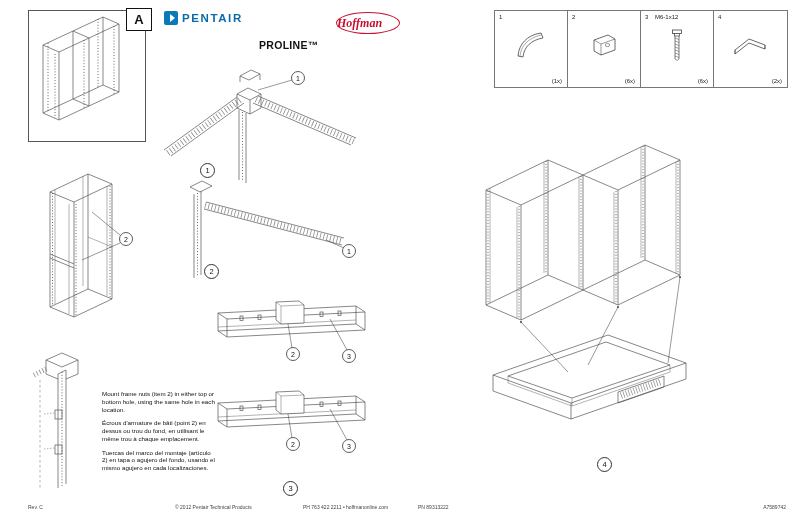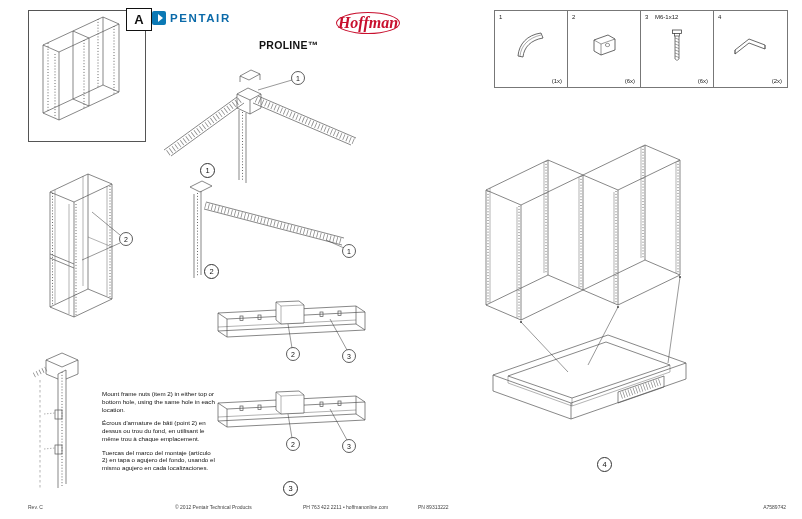--- a/index.html
+++ b/index.html
@@ -5,21 +5,21 @@
   html,body{margin:0;padding:0;}
   body{font-family:"Liberation Sans",sans-serif;background:#e9e9e9;}
   .page{position:relative;width:802px;height:519px;background:#ffffff;overflow:hidden;margin:0 auto;}
   .abs{position:absolute;}
   .detail-box{border:1px solid #555;background:#fff;}
   .detail-tab{border:1.5px solid #111;background:#fff;display:flex;align-items:center;justify-content:center;font-weight:bold;font-size:13px;color:#111;}
   .pentair{display:flex;align-items:center;gap:4px;}
   .pentair-mark{width:14px;height:14px;background:#0b79b5;border-radius:2px;display:flex;align-items:center;justify-content:center;}
   .pentair-mark::after{content:"";display:block;border-left:5px solid #fff;border-top:4px solid transparent;border-bottom:4px solid transparent;margin-left:2px;}
   .pentair-word{color:#0b6aa9;font-weight:bold;font-size:11.5px;letter-spacing:1.6px;}
-  .hoffman{border:1.6px solid #c8102e;border-radius:50%;width:62px;height:20px;display:flex;align-items:center;justify-content:center;color:#c8102e;font-family:"Liberation Serif",serif;font-style:italic;font-weight:bold;font-size:16px;}
+  .hoffman{border:1.6px solid #c8102e;border-radius:50%;width:62px;height:20px;display:flex;align-items:center;color:#c8102e;font-family:"Liberation Serif",serif;font-style:italic;font-weight:bold;font-size:12px;}
   .proline{font-weight:bold;font-size:10.5px;letter-spacing:.3px;color:#111;}
   .parts-table{display:flex;border:1px solid #777;background:#fff;}
   .part-cell{width:73px;height:76px;border-right:1px solid #777;position:relative;box-sizing:border-box;background:#fff;}
   .part-cell:last-child{border-right:none;}
   .part-num{position:absolute;top:3px;left:4px;font-size:6px;color:#222;}
   .part-label{position:absolute;top:3px;left:14px;font-size:6px;color:#222;}
   .part-qty{position:absolute;bottom:3px;right:5px;font-size:6px;color:#222;}
   .part-icon{position:absolute;top:15px;left:16px;}
   .step-badge{position:absolute;width:13px;height:13px;border:1px solid #333;border-radius:50%;background:#fff;display:flex;align-items:center;justify-content:center;font-size:7.5px;color:#111;z-index:5;}
   .instructions{width:113px;font-size:6.2px;line-height:1.25;color:#111;}
@@ -54,21 +54,21 @@
         <path d="M90,13 L90,81 L60,95"></path>
         <path d="M44,88 L74,74 L90,81"></path>
         <path class="perf" d="M69,8 L69,76 M85,15 L85,83"></path>
       </g>
     </svg>
   </div>
   <div class="detail-tab abs" style="left:126px;top:8px;width:24px;height:21px;">
     <span>A</span>
   </div>
 
-  <div class="pentair abs" style="left:152px;top:11px;">
+  <div class="pentair abs" style="left:164px;top:11px;">
     <span class="pentair-mark"></span>
     <span class="pentair-word">PENTAIR</span>
   </div>
   <div class="hoffman abs" style="left:336px;top:12px;">
     <span>Hoffman</span>
   </div>
   <div class="proline abs" style="left:247px;top:39px;padding-left:12px;">PROLINE™</div>
 
   <div class="parts-table abs" style="left:494px;top:10px;">
     <div class="part-cell">

